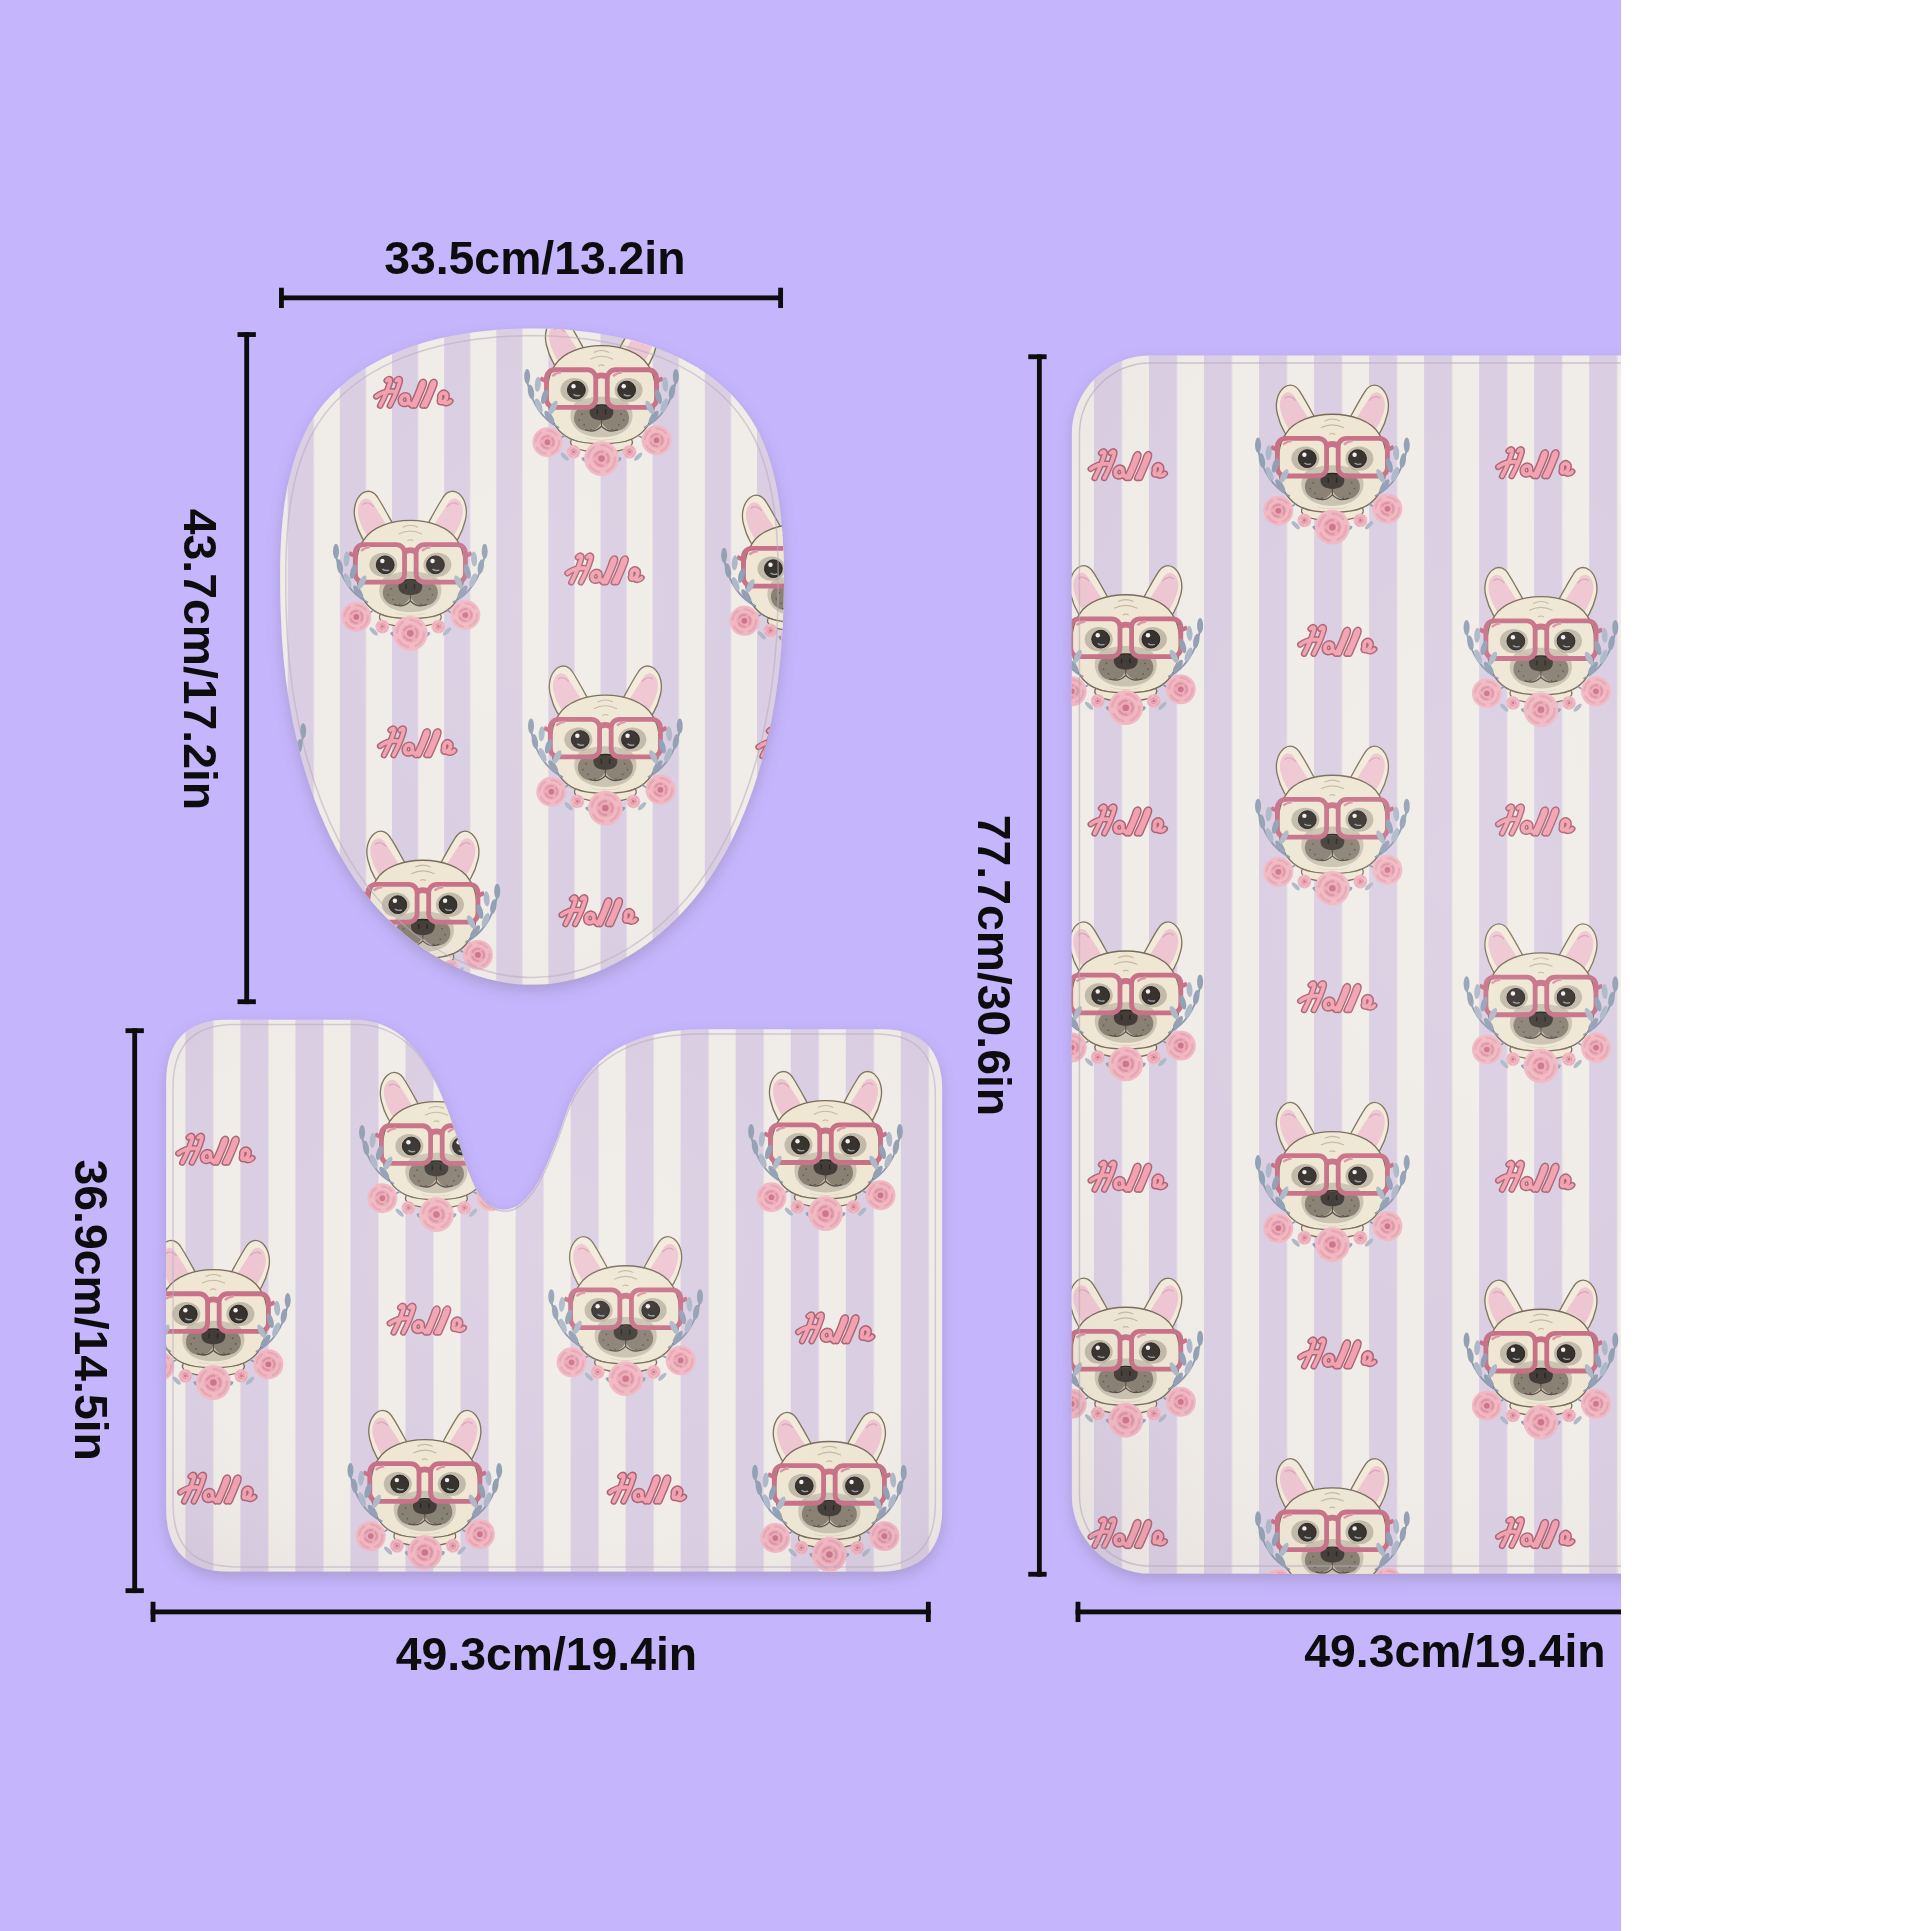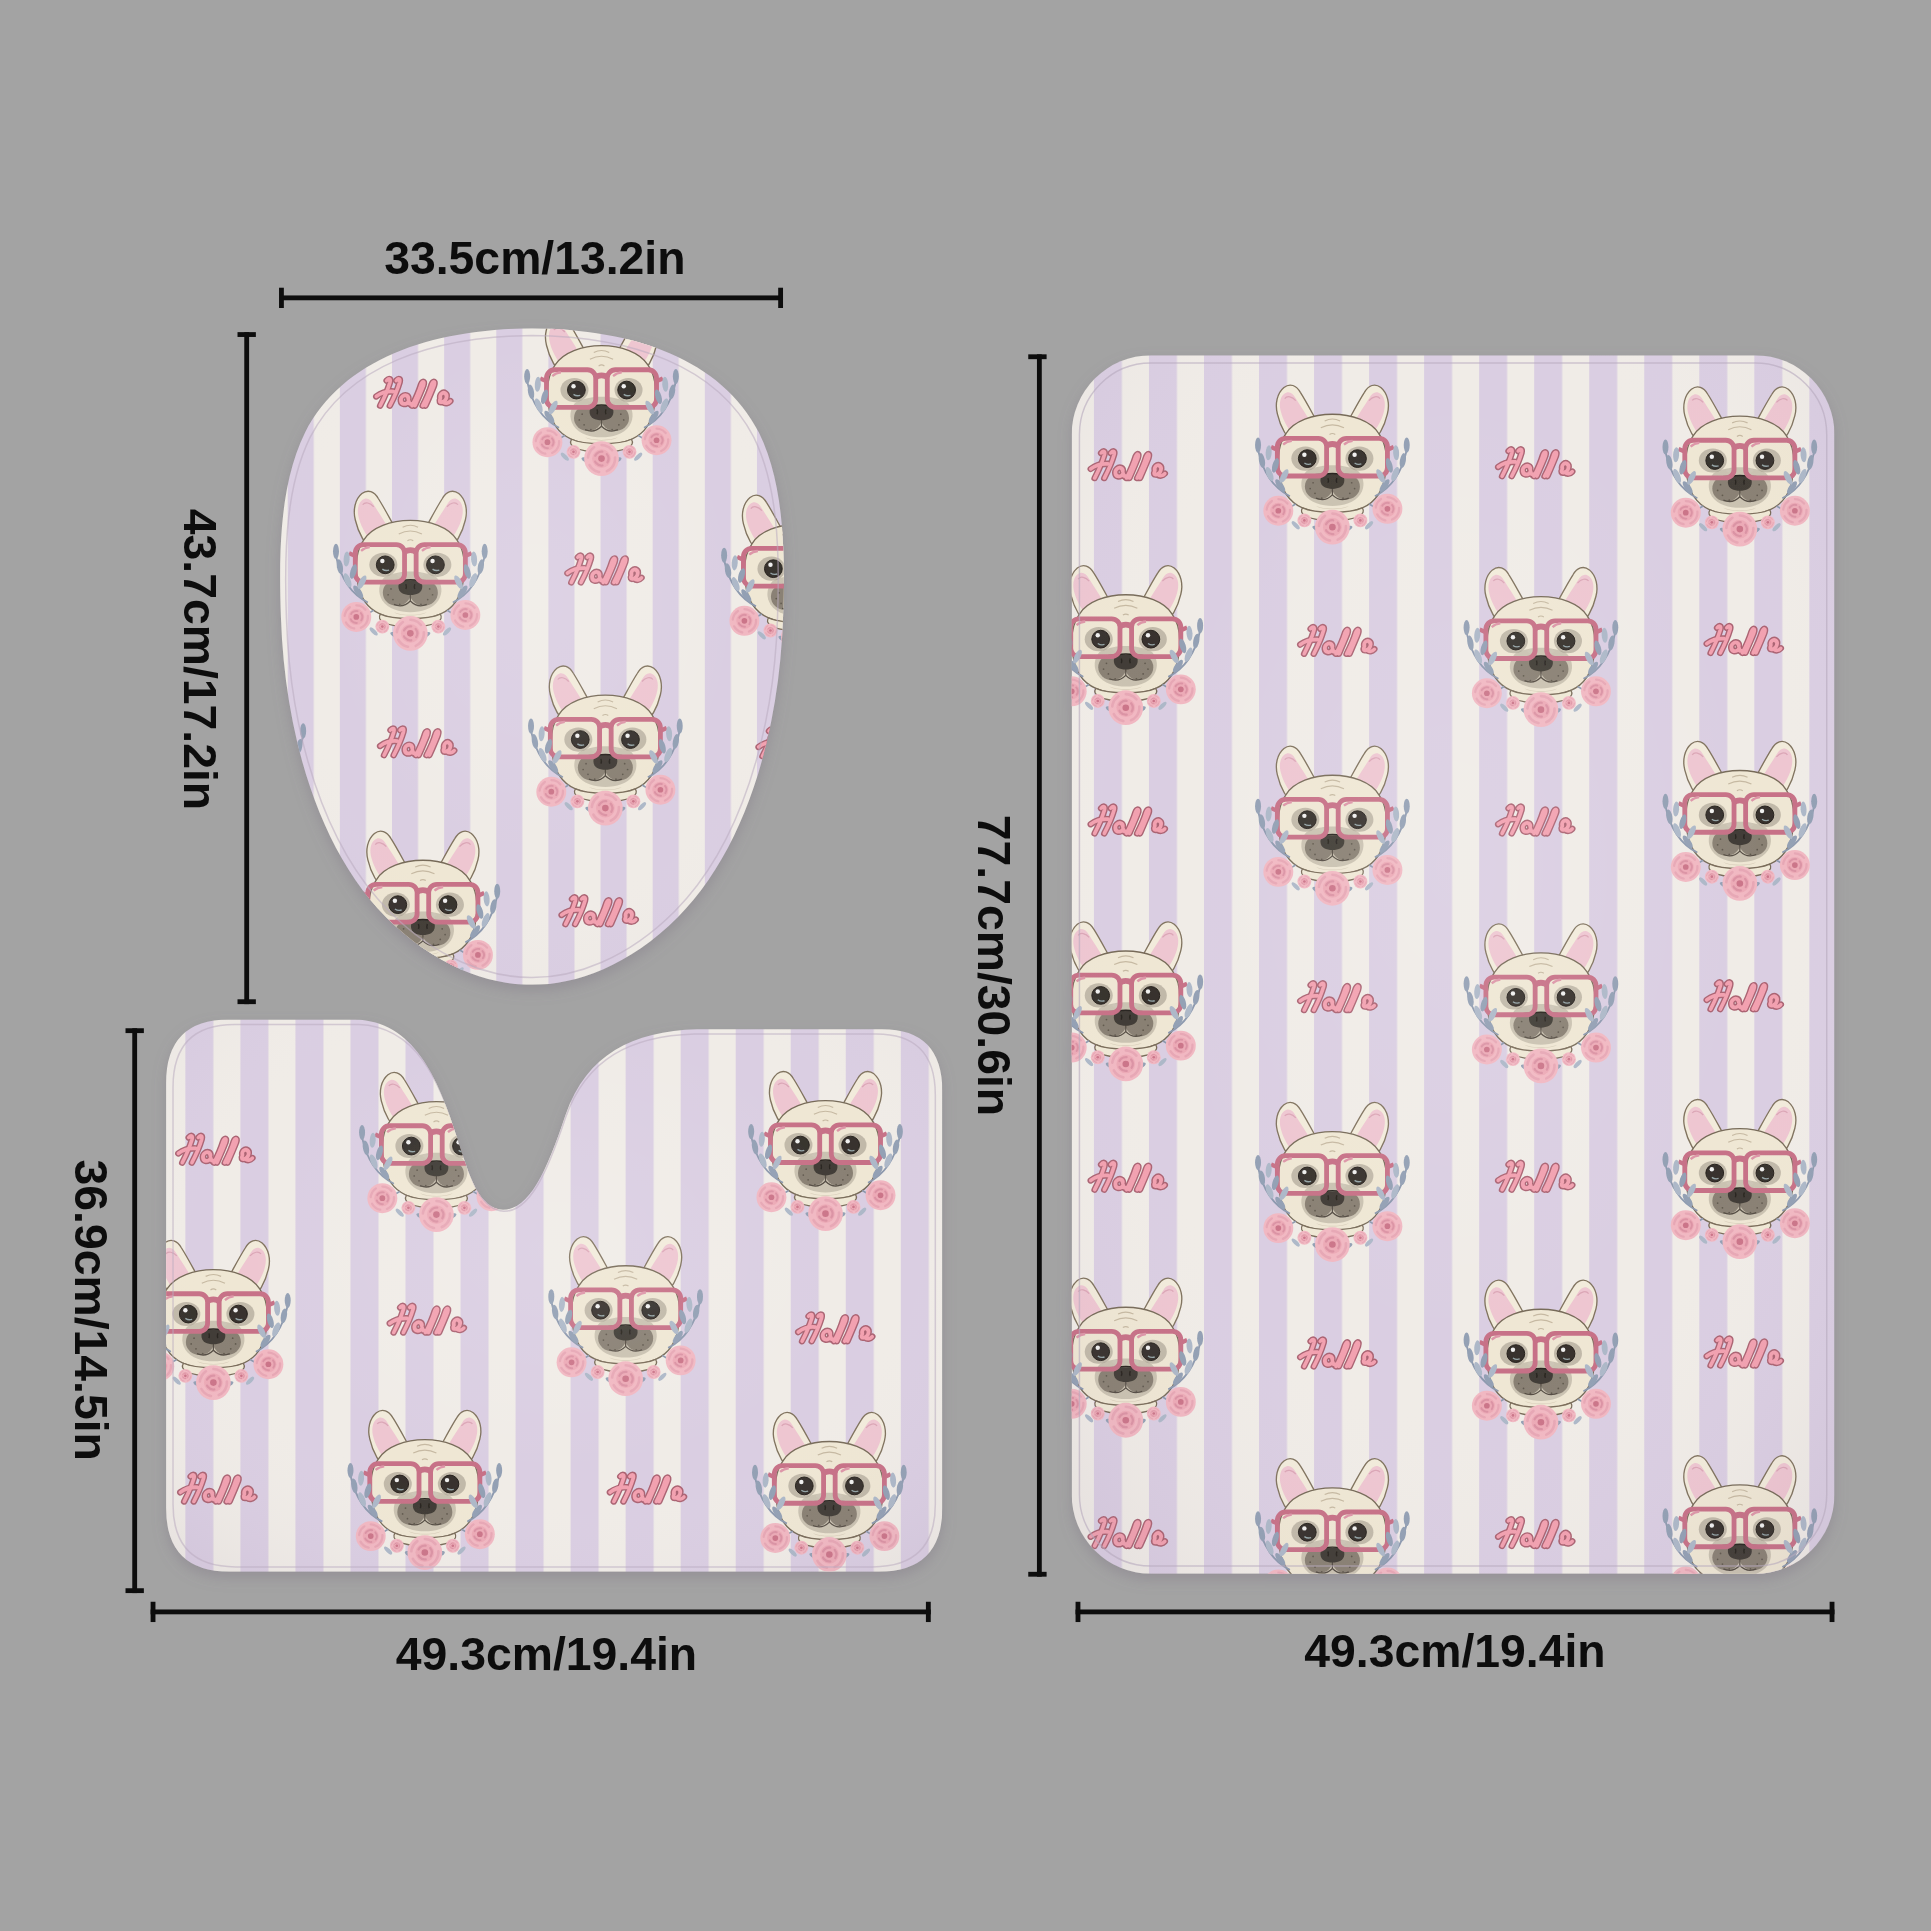--- a/index.html
+++ b/index.html
@@ -1,16 +1,16 @@
 <!DOCTYPE html>
 <html><head>
 <meta charset="utf-8">
 <style>
 html,body{margin:0;padding:0}
-.page{position:relative;width:1931px;height:1931px;background:#a3a3a3;font-family:"Liberation Sans",sans-serif;overflow:hidden}
+.page{position:relative;width:1621px;height:1931px;background:#c4b5fd;font-family:"Liberation Sans",sans-serif;overflow:hidden}
 svg{position:absolute;left:0;top:0}
 </style>
 </head>
 <body>
 <div class="page">
 <svg width="1931" height="1931" viewBox="0 0 2000 2000">
 <defs>
 <pattern id="stripeL" patternUnits="userSpaceOnUse" x="514" y="0" width="54" height="40">
   <rect x="0" y="0" width="54" height="40" fill="#f0ece7"></rect>
   <rect x="0" y="0" width="27" height="40" fill="#dacee2"></rect>

